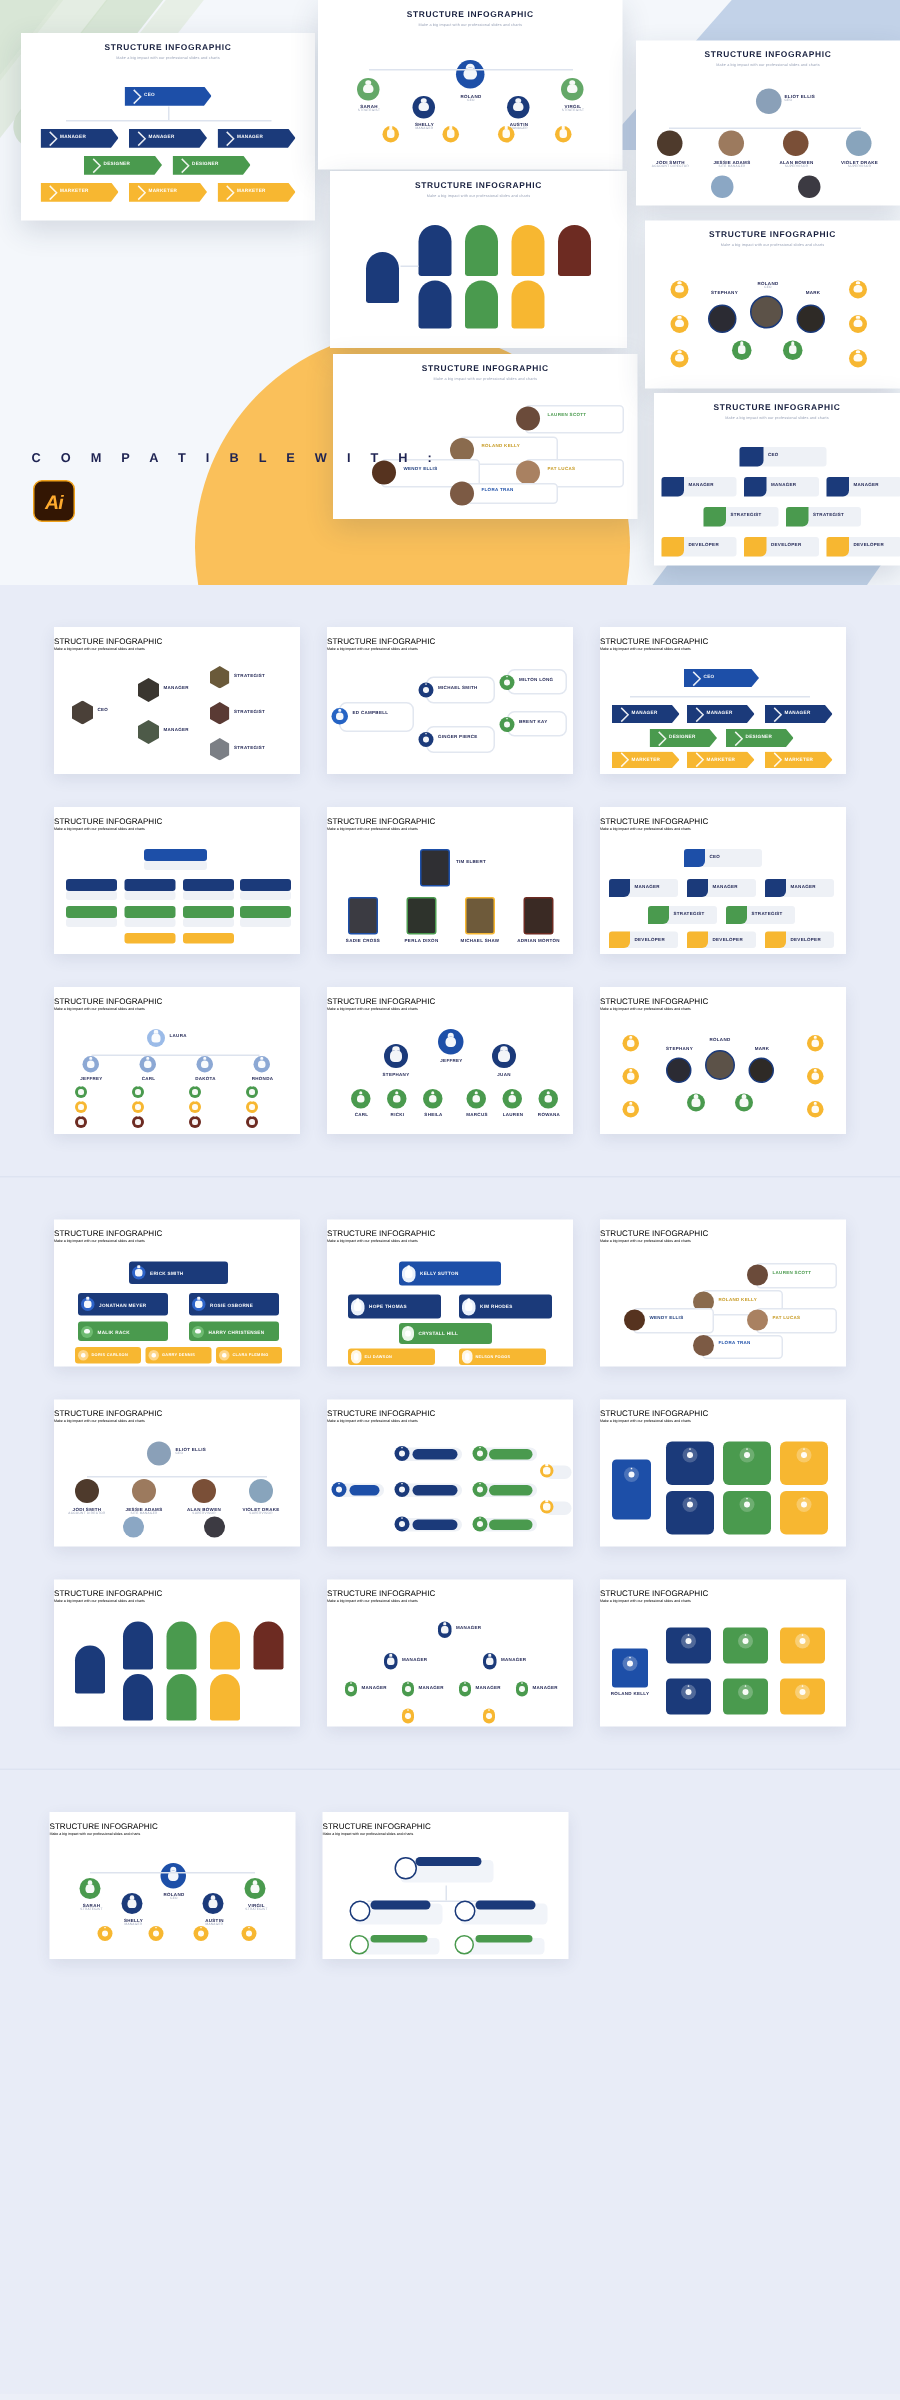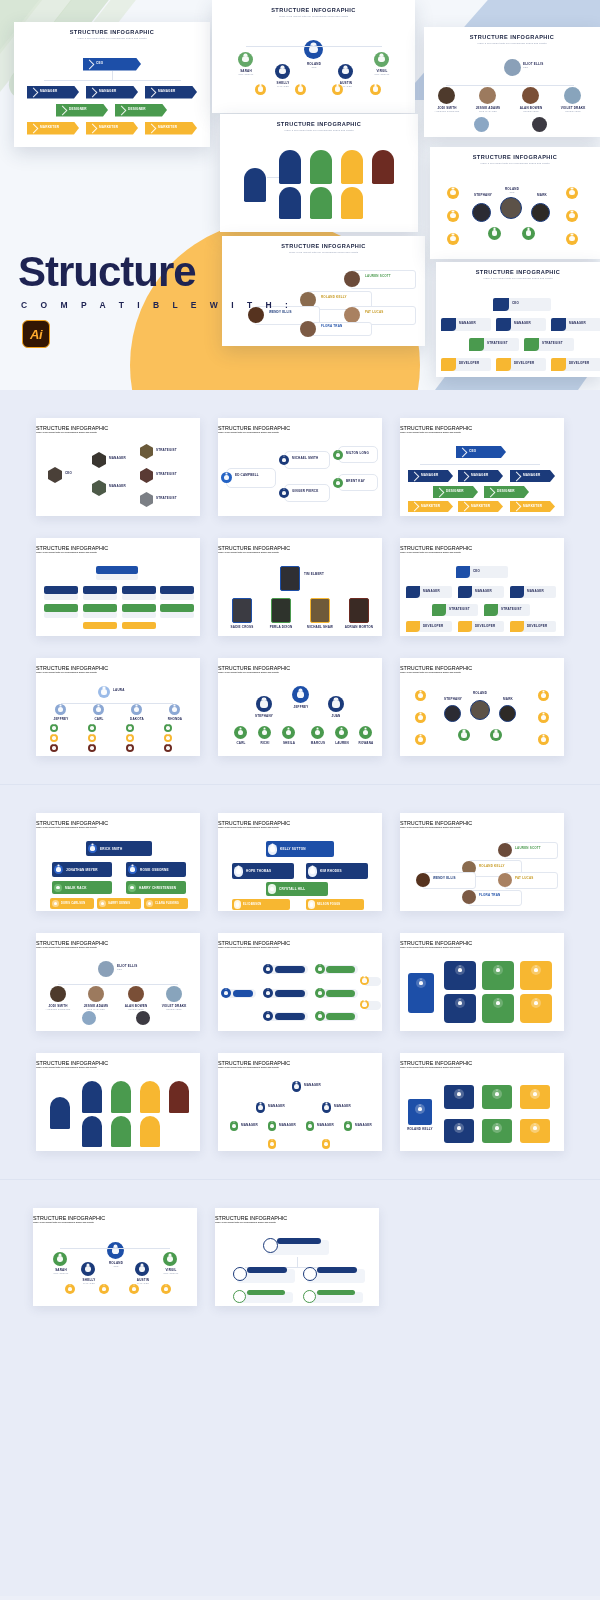--- a/index.html
+++ b/index.html
@@ -434,21 +434,20 @@
         <div class="bar" style="left:60px;top:78px;width:50px;height:13px;background:#eef1f6"></div>
         <div class="bar c-yellow" style="left:60px;top:78px;width:15px;height:13px;border-radius:2px 0 4px 0"></div>
         <div class="nm" style="left:78px;top:81px;width:34px;text-align:left"><span>DEVELOPER</span></div>
 
         <div class="bar" style="left:115px;top:78px;width:50px;height:13px;background:#eef1f6"></div>
         <div class="bar c-yellow" style="left:115px;top:78px;width:15px;height:13px;border-radius:2px 0 4px 0"></div>
         <div class="nm" style="left:133px;top:81px;width:34px;text-align:left"><span>DEVELOPER</span></div>
       </div>
     </div>
 
-    <div class="hero-title">Structure</div>
     <div class="hero-compat">C O M P A T I B L E   W I T H :</div>
     <div class="ai-badge">Ai</div>
   </div>
 
   <div class="section">
     <div class="grid">
 
       <div class="thumb">
         <div class="s-head">
             <div class="s-title">STRUCTURE INFOGRAPHIC</div>

